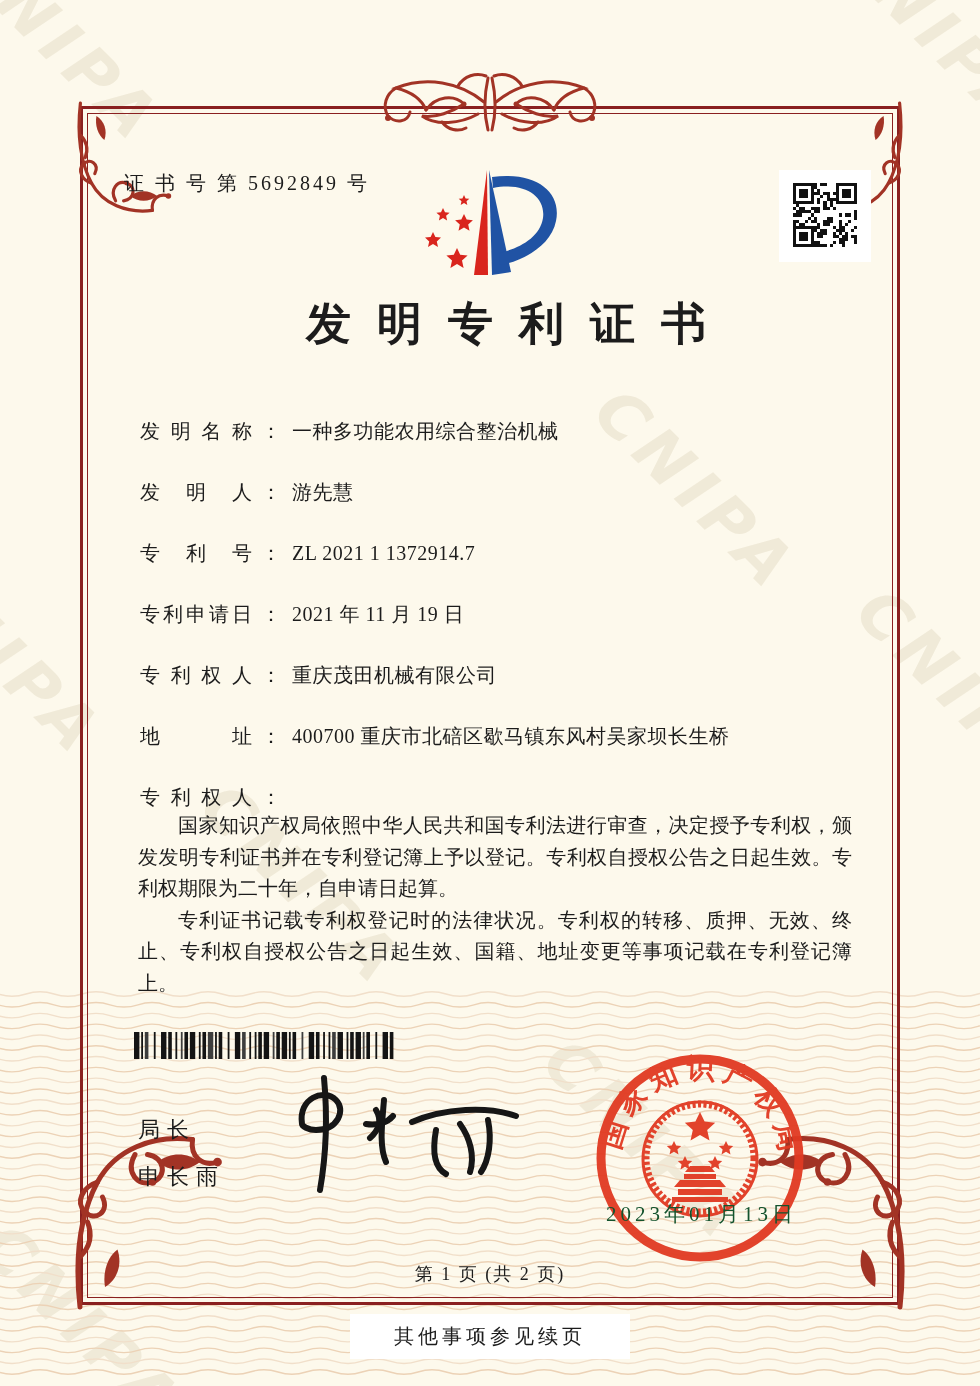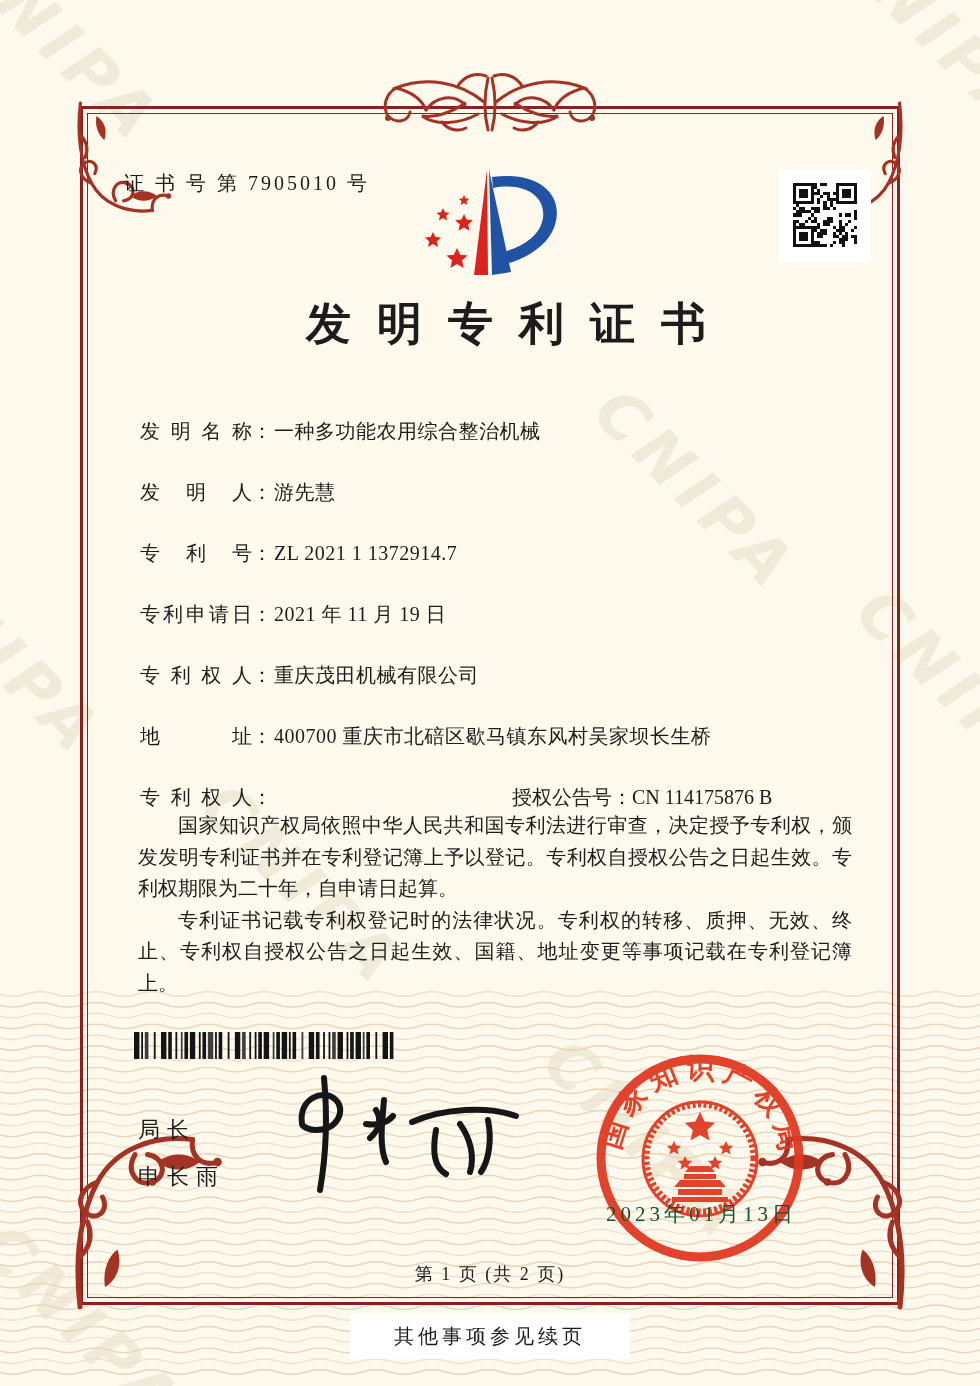--- a/index.html
+++ b/index.html
@@ -41,21 +41,21 @@
   #qr-svg{position:absolute;left:14px;top:12px;}
   .title{
     position:absolute;left:16px;top:294px;width:100%;z-index:4;
     text-align:center;font-size:45px;font-weight:600;
     letter-spacing:26px;text-indent:26px;
   }
   .fields{
     position:absolute;left:140px;top:418px;width:724px;z-index:4;
     font-size:20px;
   }
-  .row{display:flex;line-height:27px;margin-bottom:34px;position:relative;}
+  .row{display:flex;line-height:27px;margin-bottom:34px;position:relative;gap:9px;}
   .lab{
     display:inline-block;width:112px;
     text-align:justify;text-align-last:justify;
   }
   .colon{width:22px;}
   .val{flex:1;letter-spacing:0.5px;}
   .grant{position:absolute;left:372px;top:0;white-space:nowrap;}
   .paras{
     position:absolute;left:138px;top:810px;width:714px;z-index:4;
     font-size:20px;line-height:31.5px;text-align:justify;
@@ -162,21 +162,21 @@
     </g>
   </defs>
   <use href="#cornerG" transform="translate(74,100) scale(0.8)"></use>
   <use href="#cornerG" transform="translate(906,100) scale(-0.8,0.8)"></use>
   <use href="#cornerG" transform="translate(70,1312) scale(1.25,-1.25)"></use>
   <use href="#cornerG" transform="translate(910,1312) scale(-1.25,-1.25)"></use>
   <use href="#scrollHalf" transform="translate(488,108)"></use>
   <use href="#scrollHalf" transform="translate(492,108) scale(-1,1)"></use>
 </svg>
 
-<div class="cert-no">证 书 号 第 7905010 号</div>
+<div class="cert-no">证 书 号 第 5692849 号</div>
 
 <svg id="logo" width="170" height="140" viewBox="0 0 170 140">
   <g fill="#d9251d">
     <path d="M56,41 l1.6,3.4 3.7,.4 -2.8,2.5 .8,3.7 -3.3,-2 -3.3,2 .8,-3.7 -2.8,-2.5 3.7,-.4 Z"></path>
     <path d="M35,54 l2,4.2 4.6,.5 -3.5,3.1 1,4.6 -4.1,-2.5 -4.1,2.5 1,-4.6 -3.5,-3.1 4.6,-.5 Z"></path>
     <path d="M56,60 l2.7,5.6 6.2,.7 -4.7,4.2 1.3,6.2 -5.5,-3.3 -5.5,3.3 1.3,-6.2 -4.7,-4.2 6.2,-.7 Z"></path>
     <path d="M25,78 l2.4,5 5.6,.6 -4.2,3.8 1.2,5.5 -5,-3 -5,3 1.2,-5.5 -4.2,-3.8 5.6,-.6 Z"></path>
     <path d="M49,94 l3.2,6.7 7.4,.8 -5.6,5 1.6,7.4 -6.6,-4 -6.6,4 1.6,-7.4 -5.6,-5 7.4,-.8 Z"></path>
     <path d="M79,16 L66,121 L80,121 Z"></path>
   </g>
@@ -432,23 +432,20 @@
     <span class="val">重庆茂田机械有限公司</span>
   </div>
   <div class="row">
     <span class="lab">地址</span>
       <span class="colon">：</span>
     <span class="val">400700 重庆市北碚区歇马镇东风村吴家坝长生桥</span>
   </div>
   <div class="row">
     <span class="lab">专利权人</span>
       <span class="colon">：</span>
-    <span class="grant">
-      <span>授权公告号</span><span>：</span><span>CN 114175876 B</span>
-    </span>
   </div>
 </div>
 
 <div class="paras">
   <p>国家知识产权局依照中华人民共和国专利法进行审查，决定授予专利权，颁发发明专利证书并在专利登记簿上予以登记。专利权自授权公告之日起生效。专利权期限为二十年，自申请日起算。</p>
   <p>专利证书记载专利权登记时的法律状况。专利权的转移、质押、无效、终止、专利权自授权公告之日起生效、国籍、地址变更等事项记载在专利登记簿上。</p>
 </div>
 
 <svg id="barcode-svg" width="263" height="27" preserveAspectRatio="none" viewBox="0 0 146 27">
     <rect x="0" y="0" width="3" height="27" fill="#141414"></rect>

